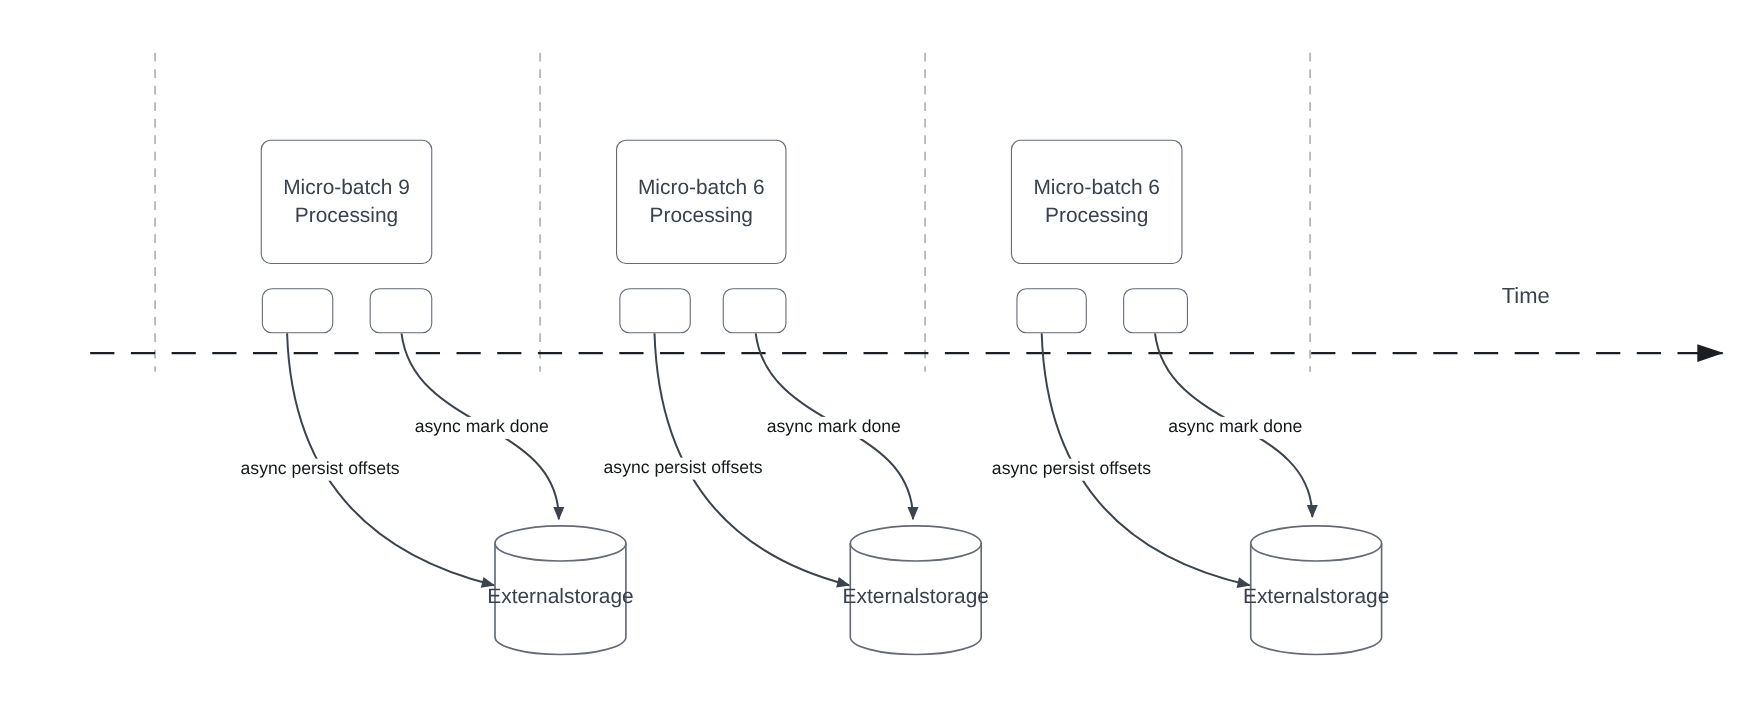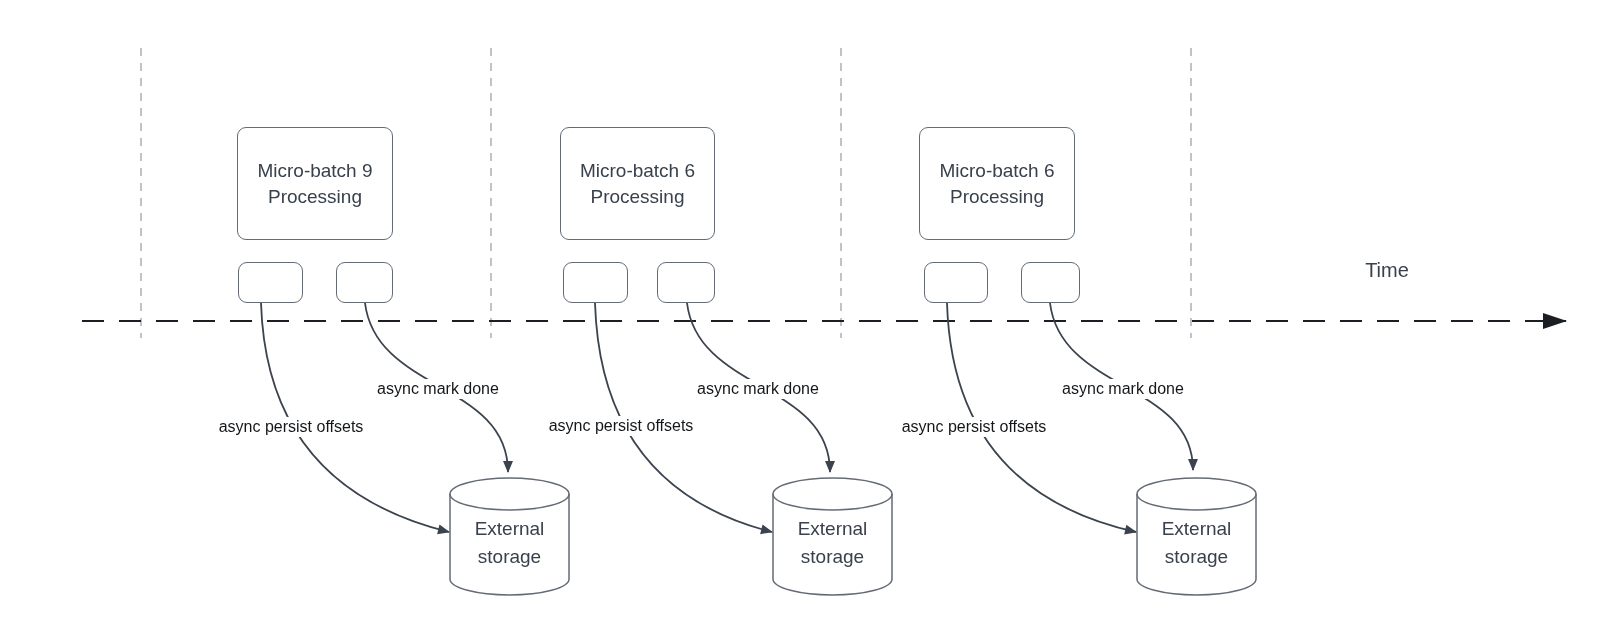--- a/index.html
+++ b/index.html
@@ -29,21 +29,21 @@
   }
   .main-box{
     display:flex;align-items:center;justify-content:center;
     text-align:center;
     font-size:19px;line-height:26px;
     color:var(--shape-text);
   }
   .main-box span span{display:block;}
   .storage-label{
     position:absolute;
-    display:flex;flex-direction:column;align-items:center;justify-content:center;
+    display:flex;flex-direction:row;align-items:center;justify-content:center;
     padding-top:12px;
     text-align:left;
     font-size:19px;line-height:28px;
     color:var(--shape-text);
     pointer-events:none;
   }
   .edge-label{
     position:absolute;
     transform:translate(-50%,-50%);
     font-size:16px;font-weight:normal;

